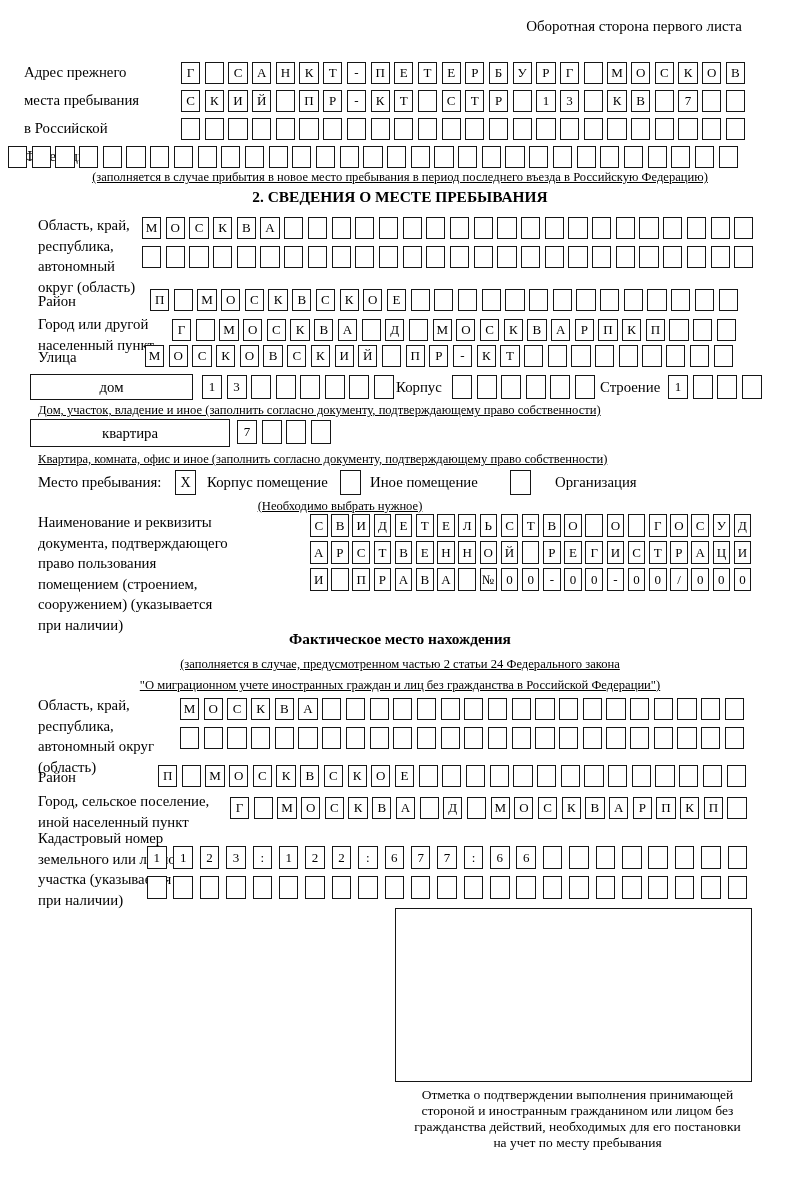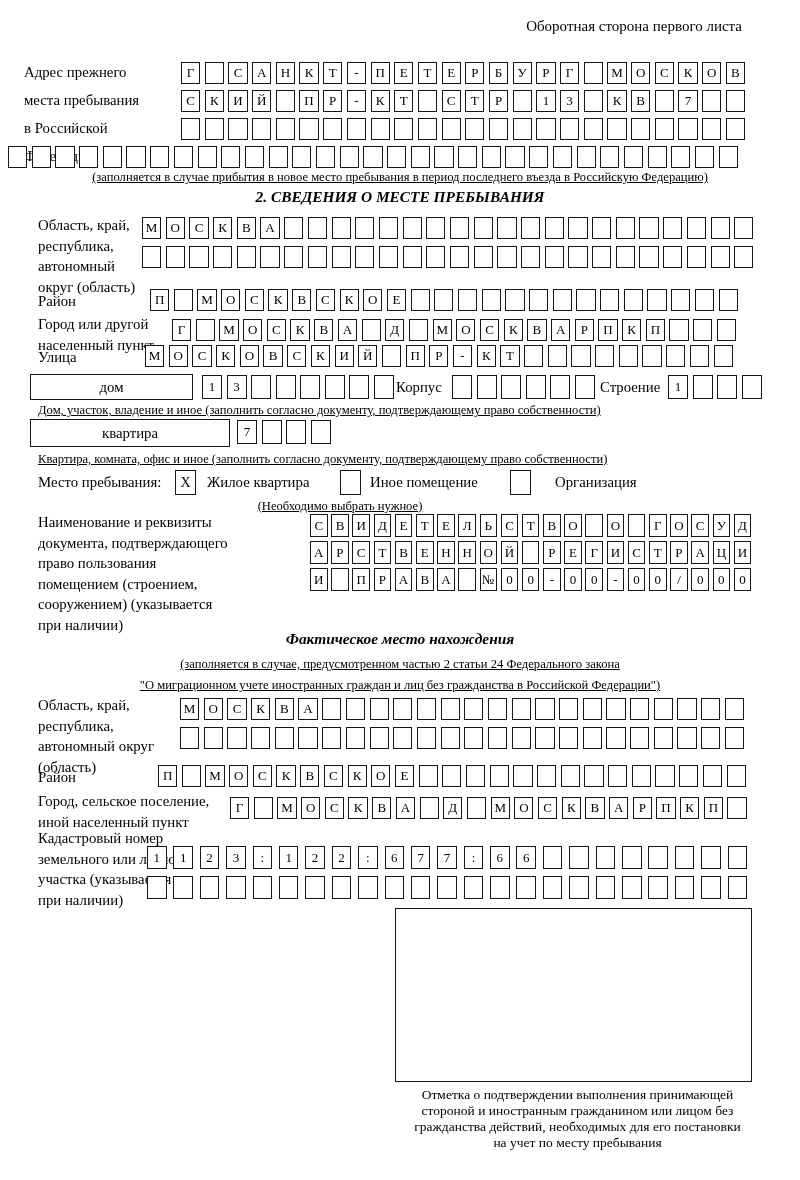--- a/index.html
+++ b/index.html
@@ -5,21 +5,21 @@
   html,body{margin:0;padding:0;}
   body{
     width:800px;height:1180px;position:relative;background:#ffffff;color:#000;
     font-family:"Liberation Serif","DejaVu Serif",serif;
   }
   .abs{position:absolute;}
   .lbl{font-size:14.8px;line-height:20.5px;white-space:pre-line;}
   .lh28{line-height:28px;}
   .note{font-size:12.6px;white-space:pre-line;text-decoration:underline;}
   .center{text-align:center;}
-  .bold{font-weight:bold;font-style:italic;}
+  .bold{font-weight:bold;}
   .title{font-size:15.4px;}
   .cells{display:flex;}
   .cell{flex:0 0 auto;box-sizing:border-box;border:1.3px solid #161616;background:#fff;
         display:flex;align-items:center;justify-content:center;font-size:13px;}
   .c24{gap:4.5px;}   .c24 .cell{width:19.2px;height:22px;}
   .cdoc{gap:3.6px;}  .cdoc .cell{width:17.6px;height:23px;border-width:1.7px;}
   .ckad{gap:6.9px;}  .ckad .cell{width:19.5px;height:23px;}
   .chouse{gap:4.5px;}.chouse .cell{width:20px;height:24px;}
   .wbox{box-sizing:border-box;border:1.4px solid #161616;display:flex;align-items:center;justify-content:center;font-size:14.8px;}
   .cbox{box-sizing:border-box;border:1.4px solid #161616;width:21px;height:25px;display:flex;align-items:center;justify-content:center;font-size:14px;}
@@ -331,21 +331,21 @@
 <div class="abs cells chouse" style="left:237px;top:420px">
     <span class="cell">7</span>
     <span class="cell"></span>
     <span class="cell"></span>
     <span class="cell"></span>
   </div>
 <div class="abs note" style="left:38px;top:452px">Квартира, комната, офис и иное (заполнить согласно документу, подтверждающему право собственности)</div>
 
 <div class="abs inline-lbl" style="left:38px;top:470px">Место пребывания:</div>
 <div class="abs cbox" style="left:175px;top:470px">X</div>
-<div class="abs inline-lbl" style="left:207px;top:470px">Жилое квартира</div>
+<div class="abs inline-lbl" style="left:207px;top:470px">Корпус помещение</div>
 <div class="abs cbox" style="left:340px;top:470px"></div>
 <div class="abs inline-lbl" style="left:370px;top:470px">Иное помещение</div>
 <div class="abs cbox" style="left:510px;top:470px"></div>
 <div class="abs inline-lbl" style="left:555px;top:470px">Организация</div>
 <div class="abs note center" style="left:130px;top:499px;width:420px">(Необходимо выбрать нужное)</div>
 
 <div class="abs lbl" style="left:38px;top:512px">Наименование и реквизиты
 документа, подтверждающего
 право пользования
 помещением (строением,

